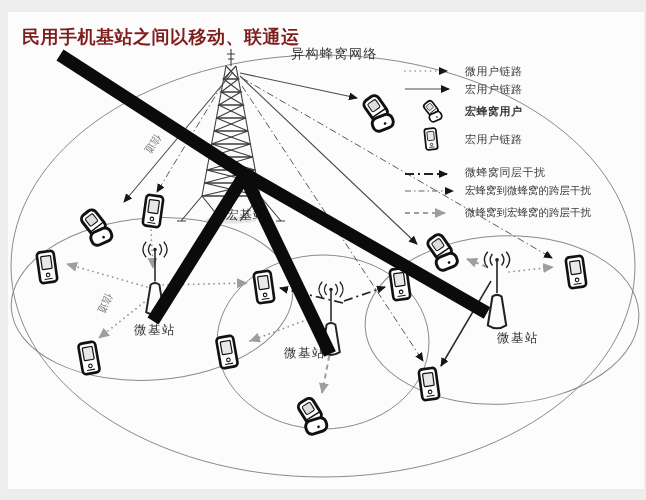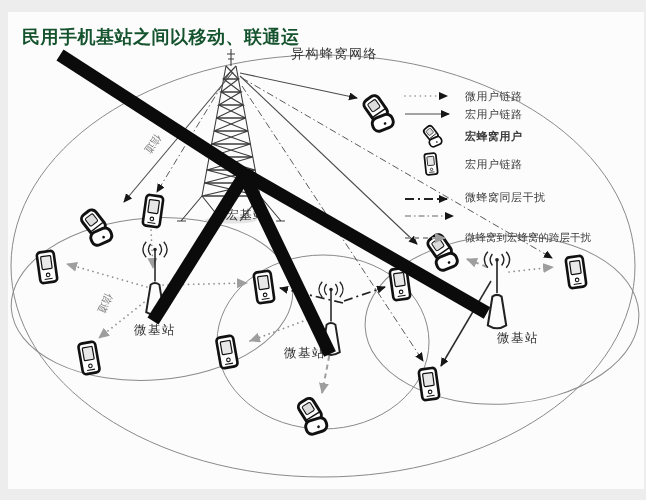--- a/index.html
+++ b/index.html
@@ -6,25 +6,25 @@
   body{
     width:646px;height:500px;background:#ededed;
     font-family:"Liberation Sans","DejaVu Sans",sans-serif;
     position:relative;overflow:hidden;
   }
   #stage{position:absolute;left:0;top:0;width:646px;height:500px;}
   #canvas{position:absolute;left:8px;top:12px;width:636px;height:477px;background:#fcfcfc;}
   #diagram-svg{position:absolute;left:0;top:0;z-index:1;}
   .title-block{
     position:absolute;left:22px;top:26px;width:292px;z-index:3;
-    font-size:18px;font-weight:bold;color:#14532d;line-height:22px;
+    font-size:18px;font-weight:bold;color:#7f1d1d;line-height:22px;
     letter-spacing:.5px;text-align:left;
   }
   .title-block .l2{text-align:center;}
-  .legend{position:absolute;left:403px;top:62px;width:240px;z-index:3;margin-top:25px;}
+  .legend{position:absolute;left:403px;top:62px;width:240px;z-index:3;}
   .legend-row{display:flex;align-items:center;color:#3c3c3c;}
   .legend-row .sample{width:62px;flex:0 0 62px;display:flex;align-items:center;}
   .legend-row .lbl{font-size:11px;letter-spacing:.5px;white-space:nowrap;color:#3a3a3a;}
   .lr1,.lr2{height:18px;}
   .lr3{height:26px;font-weight:bold;}
   .lr4{height:31px;}
   .lr5{height:25px;align-items:flex-end;}
   .lr6,.lr7{height:22px;}
   .lr6 .lbl,.lr7 .lbl{font-size:10.5px;letter-spacing:0;}
   svg text{font-family:"Liberation Sans","DejaVu Sans",sans-serif;}
@@ -180,20 +180,21 @@
           </svg>
       </span>
       <span class="lbl">微蜂窝同层干扰</span>
     </div>
     <div class="legend-row lr6">
       <span class="sample">
         <svg width="58" height="12">
             <line x1="2" y1="6" x2="50" y2="6" stroke="#666" stroke-width="1" stroke-dasharray="6 3 1.5 3" marker-end="url(#mB)"></line>
           </svg>
       </span>
+      <span class="lbl">宏蜂窝到微蜂窝的跨层干扰</span>
     </div>
     <div class="legend-row lr7">
       <span class="sample">
         <svg width="58" height="14">
             <line x1="2" y1="7" x2="42" y2="7" stroke="#9e9e9e" stroke-width="2" stroke-dasharray="5 4" marker-end="url(#mGb)"></line>
           </svg>
       </span>
       <span class="lbl">微蜂窝到宏蜂窝的跨层干扰</span>
     </div>
   </div>

